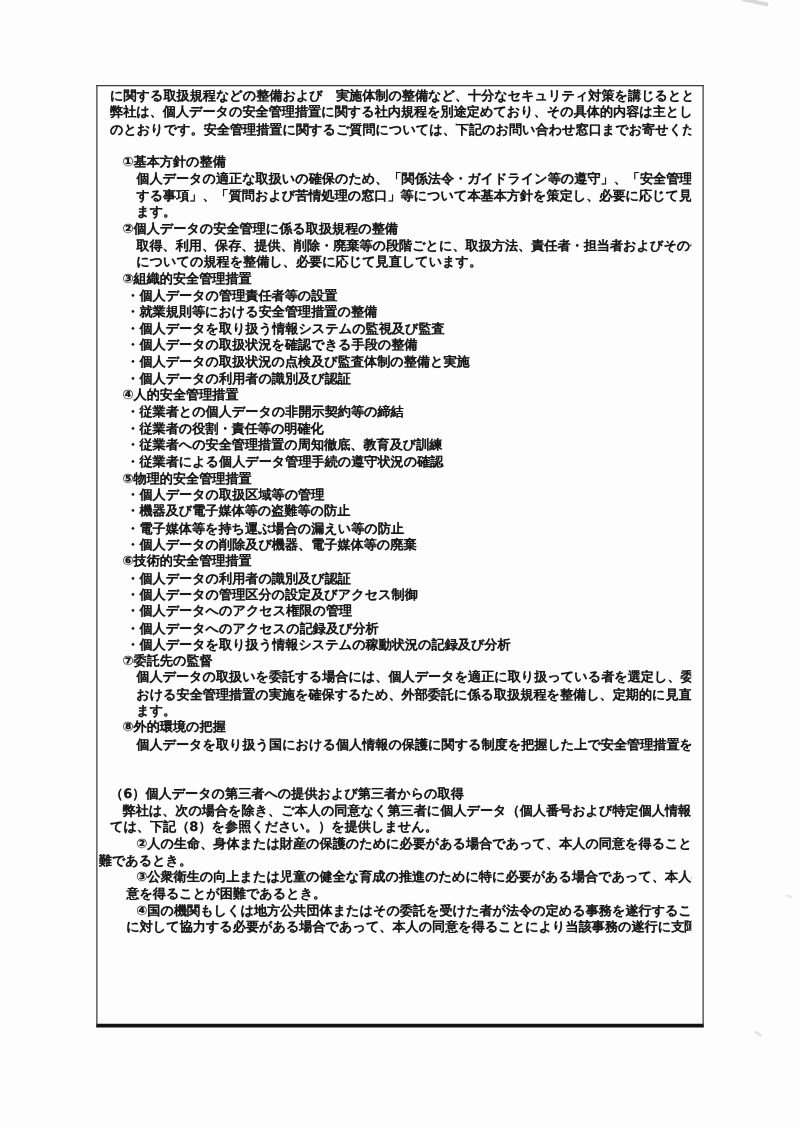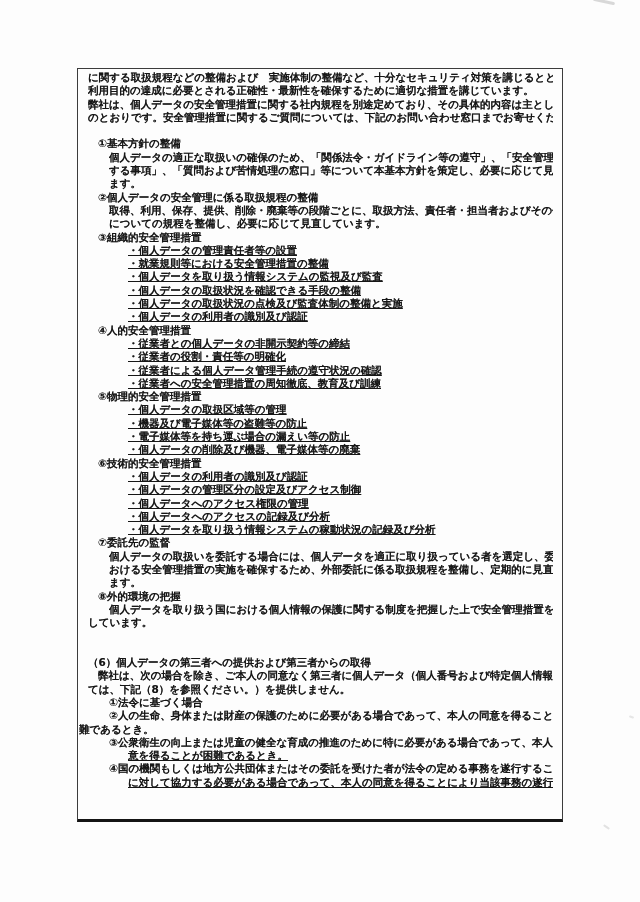--- a/index.html
+++ b/index.html
@@ -42,21 +42,21 @@
     overflow: hidden;
     font-weight: 600;
     text-shadow: 0 0 0.6px rgba(20,20,20,0.55);
     letter-spacing: 0px;
   }
   .line.blank { height: 13.3px; }
   .ind--1 { margin-left: -9px; }
   .ind-0  { margin-left: 0; }
   .ind-1  { margin-left: 10px; }
   .ind-2  { margin-left: 21px; }
-  .ind-3  { margin-left: 40px; text-decoration: underline; }
+  .ind-3  { margin-left: 13px; }
   
   .smudge {
     position: absolute;
     background: #b9b9b9;
     opacity: 0.55;
   }
   .smudge-top-right {
     left: 593px; top: 0px;
     width: 22px; height: 3px;
     transform: rotate(12deg);
@@ -81,67 +81,64 @@
 <body>
 
 <div class="page">
   <div class="smudge smudge-top-right"></div>
   <div class="smudge smudge-mid-right"></div>
   <div class="smudge smudge-bottom-right"></div>
 
   <div class="doc-box">
     <div class="doc-lines">
         <div class="line ind-0">に関する取扱規程などの整備および　実施体制の整備など、十分なセキュリティ対策を講じるとともに、</div>
-        <div class="line ind-0">利用目的の達成に必要とされる正確性・最新性を確保するために適切な措置を講じています。</div>
         <div class="line ind-0">弊社は、個人データの安全管理措置に関する社内規程を別途定めており、その具体的内容は主として以下</div>
         <div class="line ind-0">のとおりです。安全管理措置に関するご質問については、下記のお問い合わせ窓口までお寄せください。</div>
         <div class="line ind-0 blank">&nbsp;</div>
         <div class="line ind-1">①基本方針の整備</div>
         <div class="line ind-2">個人データの適正な取扱いの確保のため、「関係法令・ガイドライン等の遵守」、「安全管理措置に関</div>
         <div class="line ind-2">する事項」、「質問および苦情処理の窓口」等について本基本方針を策定し、必要に応じて見直してい</div>
         <div class="line ind-2">ます。</div>
         <div class="line ind-1">②個人データの安全管理に係る取扱規程の整備</div>
         <div class="line ind-2">取得、利用、保存、提供、削除・廃棄等の段階ごとに、取扱方法、責任者・担当者およびその任務等</div>
         <div class="line ind-2">についての規程を整備し、必要に応じて見直しています。</div>
         <div class="line ind-1">③組織的安全管理措置</div>
         <div class="line ind-3">・個人データの管理責任者等の設置</div>
         <div class="line ind-3">・就業規則等における安全管理措置の整備</div>
         <div class="line ind-3">・個人データを取り扱う情報システムの監視及び監査</div>
         <div class="line ind-3">・個人データの取扱状況を確認できる手段の整備</div>
         <div class="line ind-3">・個人データの取扱状況の点検及び監査体制の整備と実施</div>
         <div class="line ind-3">・個人データの利用者の識別及び認証</div>
         <div class="line ind-1">④人的安全管理措置</div>
         <div class="line ind-3">・従業者との個人データの非開示契約等の締結</div>
         <div class="line ind-3">・従業者の役割・責任等の明確化</div>
+        <div class="line ind-3">・従業者への安全管理措置の周知徹底、教育及び訓練</div>
         <div class="line ind-3">・従業者による個人データ管理手続の遵守状況の確認</div>
-        <div class="line ind-3">・従業者への安全管理措置の周知徹底、教育及び訓練</div>
         <div class="line ind-1">⑤物理的安全管理措置</div>
         <div class="line ind-3">・個人データの取扱区域等の管理</div>
         <div class="line ind-3">・機器及び電子媒体等の盗難等の防止</div>
         <div class="line ind-3">・電子媒体等を持ち運ぶ場合の漏えい等の防止</div>
         <div class="line ind-3">・個人データの削除及び機器、電子媒体等の廃棄</div>
         <div class="line ind-1">⑥技術的安全管理措置</div>
         <div class="line ind-3">・個人データの利用者の識別及び認証</div>
         <div class="line ind-3">・個人データの管理区分の設定及びアクセス制御</div>
         <div class="line ind-3">・個人データへのアクセス権限の管理</div>
         <div class="line ind-3">・個人データへのアクセスの記録及び分析</div>
         <div class="line ind-3">・個人データを取り扱う情報システムの稼動状況の記録及び分析</div>
         <div class="line ind-1">⑦委託先の監督</div>
         <div class="line ind-2">個人データの取扱いを委託する場合には、個人データを適正に取り扱っている者を選定し、委託先に</div>
         <div class="line ind-2">おける安全管理措置の実施を確保するため、外部委託に係る取扱規程を整備し、定期的に見直してい</div>
         <div class="line ind-2">ます。</div>
         <div class="line ind-1">⑧外的環境の把握</div>
         <div class="line ind-2">個人データを取り扱う国における個人情報の保護に関する制度を把握した上で安全管理措置を実施</div>
-        <div class="line ind-0">しています。</div>
         <div class="line ind-0 blank">&nbsp;</div>
         <div class="line ind-0 blank">&nbsp;</div>
         <div class="line ind-0">（6）個人データの第三者への提供および第三者からの取得</div>
         <div class="line ind-1">弊社は、次の場合を除き、ご本人の同意なく第三者に個人データ（個人番号および特定個人情報につい</div>
         <div class="line ind-0">ては、下記（8）を参照ください。）を提供しません。</div>
-        <div class="line ind-2">①法令に基づく場合</div>
         <div class="line ind-2">②人の生命、身体または財産の保護のために必要がある場合であって、本人の同意を得ることが困</div>
         <div class="line ind--1">難であるとき。</div>
         <div class="line ind-2">③公衆衛生の向上または児童の健全な育成の推進のために特に必要がある場合であって、本人の同</div>
         <div class="line ind-3">意を得ることが困難であるとき。</div>
         <div class="line ind-2">④国の機関もしくは地方公共団体またはその委託を受けた者が法令の定める事務を遂行すること</div>
         <div class="line ind-3">に対して協力する必要がある場合であって、本人の同意を得ることにより当該事務の遂行に支障</div>
       </div>
   </div>
 </div>
 

